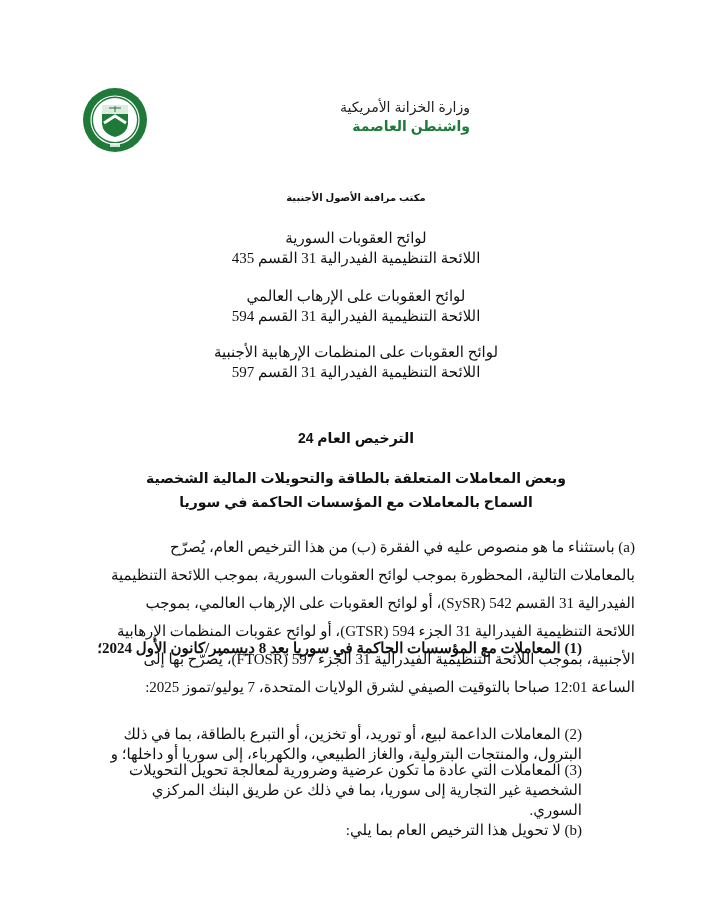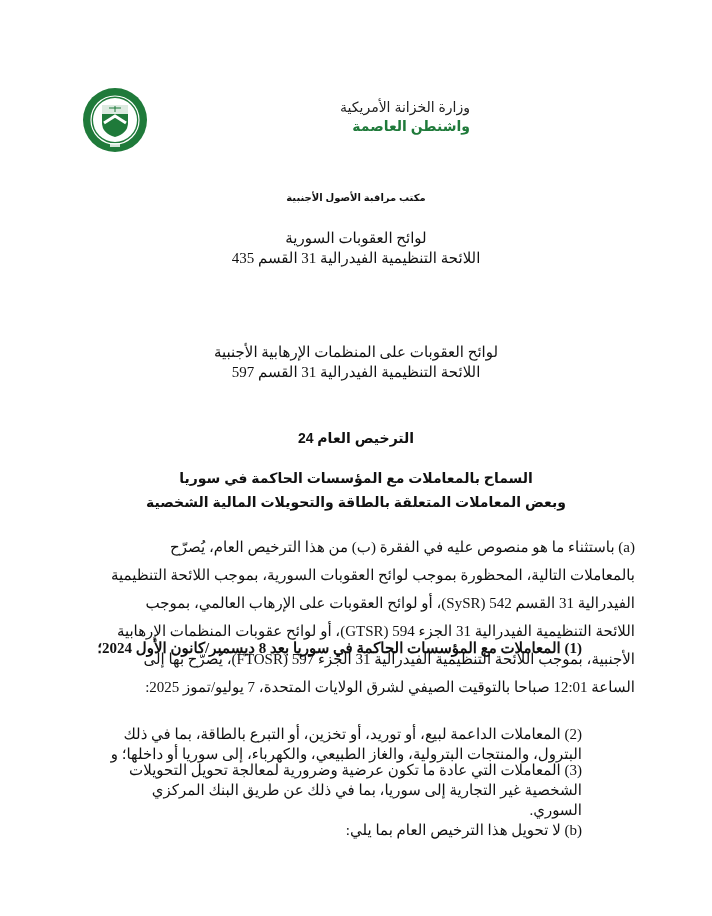--- a/index.html
+++ b/index.html
@@ -54,30 +54,34 @@
     <div class="lh-dept">وزارة الخزانة الأمريكية</div>
     <div class="lh-city">واشنطن العاصمة</div>
   </div>
 
   <div class="center office">مكتب مراقبة الأصول الأجنبية</div>
 
   <div class="center reg reg1">
     <div>لوائح العقوبات السورية</div>
     <div>اللائحة التنظيمية الفيدرالية 31 القسم 435</div>
   </div>
+  <div class="center reg reg2">
+    <div>لوائح العقوبات على الإرهاب العالمي</div>
+    <div>اللائحة التنظيمية الفيدرالية 31 القسم 594</div>
+  </div>
   <div class="center reg reg3">
     <div>لوائح العقوبات على المنظمات الإرهابية الأجنبية</div>
     <div>اللائحة التنظيمية الفيدرالية 31 القسم 597</div>
   </div>
 
   <div class="center gl-title">الترخيص العام 24</div>
 
   <div class="center subtitle">
+    <div>وبعض المعاملات المتعلقة بالطاقة والتحويلات المالية الشخصية</div>
     <div>السماح بالمعاملات مع المؤسسات الحاكمة في سوريا</div>
-    <div>وبعض المعاملات المتعلقة بالطاقة والتحويلات المالية الشخصية</div>
   </div>
 
   <div class="para pa">(a) باستثناء ما هو منصوص عليه في الفقرة (ب) من هذا الترخيص العام، يُصرّح بالمعاملات التالية، المحظورة بموجب لوائح العقوبات السورية، بموجب اللائحة التنظيمية الفيدرالية 31 القسم 542 (SySR)، أو لوائح العقوبات على الإرهاب العالمي، بموجب اللائحة التنظيمية الفيدرالية 31 الجزء 594 (GTSR)، أو لوائح عقوبات المنظمات الإرهابية الأجنبية، بموجب اللائحة التنظيمية الفيدرالية 31 الجزء 597 (FTOSR)، يُصرّح بها إلى الساعة 12:01 صباحا بالتوقيت الصيفي لشرق الولايات المتحدة، 7 يوليو/تموز 2025:</div>
 
   <div class="item i1">(1) المعاملات مع المؤسسات الحاكمة في سوريا بعد 8 ديسمبر/كانون الأول 2024؛</div>
   <div class="item i2">(2) المعاملات الداعمة لبيع، أو توريد، أو تخزين، أو التبرع بالطاقة، بما في ذلك البترول، والمنتجات البترولية، والغاز الطبيعي، والكهرباء، إلى سوريا أو داخلها؛ و</div>
   <div class="item i3">(3) المعاملات التي عادة ما تكون عرضية وضرورية لمعالجة تحويل التحويلات الشخصية غير التجارية إلى سوريا، بما في ذلك عن طريق البنك المركزي السوري.</div>
 
   <div class="item pb">(b) لا تحويل هذا الترخيص العام بما يلي:</div>
 

